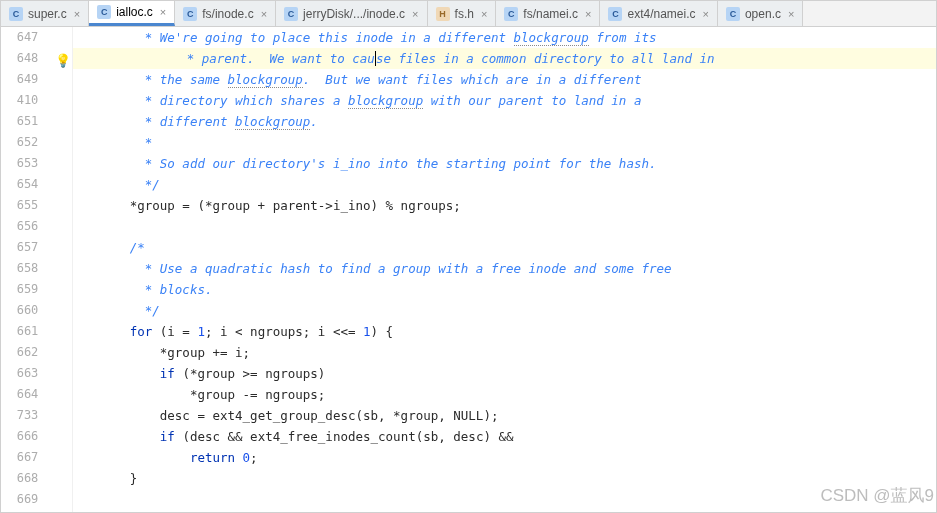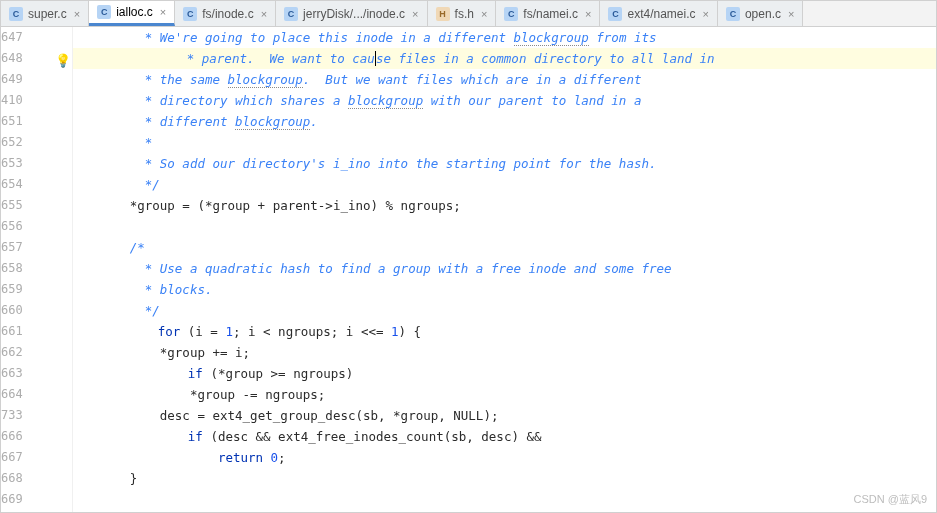--- a/index.html
+++ b/index.html
@@ -61,21 +61,21 @@
     padding: 0 2px;
   }
   .editor {
     display: flex;
     height: calc(100% - 26px);
     background: #ffffff;
   }
   .gutter {
     width: 72px;
     background: #ffffff;
-    text-align: left;
+    text-align: center;
     color: #adadad;
     padding-right: 18px;
     font-size: 12px;
     line-height: 21px;
     user-select: none;
     border-right: 1px solid #f0f0f0;
     position: relative;
   }
   .gutter .ln { height: 21px; }
   .code-area {
@@ -90,43 +90,43 @@
     white-space: pre;
     font-size: 12.5px;
     color: #2b2b2b;
   }
   .code-line.hl {
     background: #fffde0;
     padding-left: 46px;
   }
   .cm { color: #3b82f6; font-style: italic; }
   .u { border-bottom: 1px dotted #8a8a8a; text-align: center; }
-  .kw { color: #0033b3; margin-left: 28px; }
+  .kw { color: #0033b3; }
   .num { color: #1750eb; }
   .bulb {
     position: absolute;
     left: 54px;
     color: #f2b600;
     font-size: 13px;
   }
   .caret {
     display: inline-block;
     width: 1px;
     height: 15px;
     background: #000;
     vertical-align: middle;
     margin: 0 0 2px 0;
   }
   .watermark {
     position: absolute;
-    right: 10px;
+    right: 3px;
     bottom: 6px;
     color: #bdbdbd;
     font-family: sans-serif;
-    font-size: 11px;
+    font-size: 17px;
     pointer-events: none;
   }
 </style>
 </head>
 <body>
 
 <div class="tab-bar">
     <div class="tab">
       <span class="icon-c">C</span>
       <span>super.c</span>

